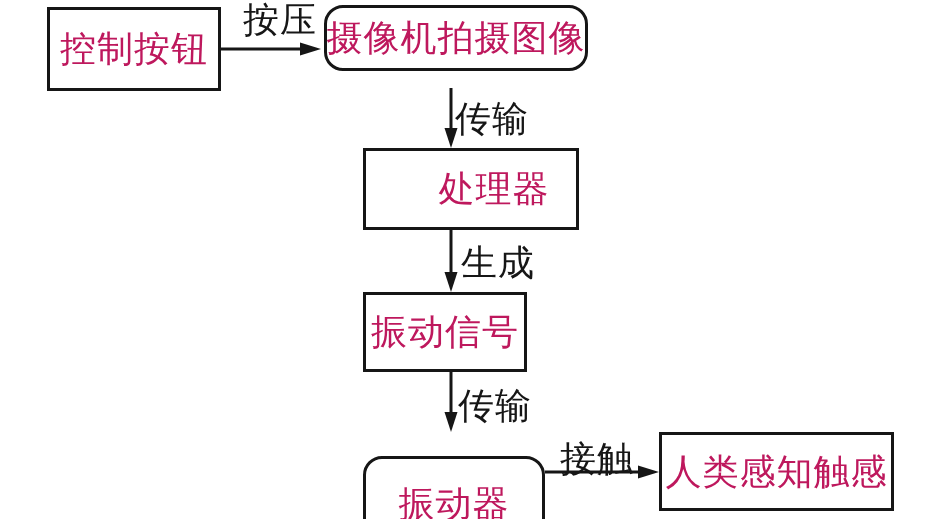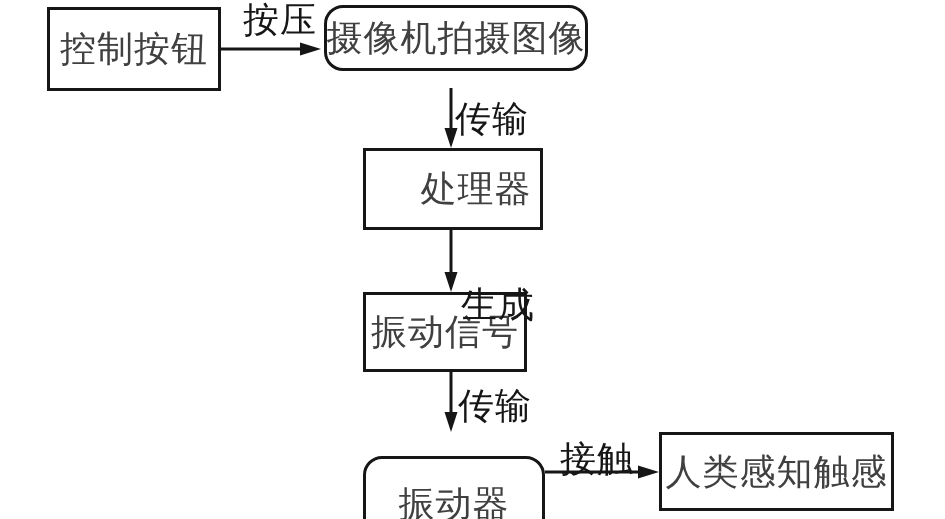--- a/index.html
+++ b/index.html
@@ -18,21 +18,21 @@
   .node {
     position: absolute;
     box-sizing: border-box;
     border: 3px solid #161616;
     background: #ffffff;
     display: flex;
     align-items: center;
     justify-content: center;
     font-size: 36px;
     line-height: 1;
-    color: #404040;
+    color: #be185d;
     letter-spacing: 1px;
     white-space: nowrap;
     z-index: 2;
     text-align: right;
   }
   .edge-label {
     position: absolute;
     font-size: 36px;
     line-height: 1;
     color: #161616;
@@ -52,28 +52,28 @@
     stroke: #161616;
     stroke-width: 3;
   }
   svg.arrows polygon {
     fill: #161616;
     stroke: none;
   }
   
   #node-control-button   { left: 47px;  top: 7px;   width: 174px; height: 84px; }
   #node-camera-capture   { left: 324px; top: 5px;   width: 264px; height: 66px; border-radius: 19px; }
-  #node-processor        { left: 363px; top: 148px; width: 180px; height: 82px; padding-left: 46px; }
+  #node-processor        { left: 363px; top: 148px; width: 216px; height: 82px; padding-left: 46px; }
   #node-vibration-signal { left: 363px; top: 292px; width: 164px; height: 80px; }
   #node-vibrator         { left: 363px; top: 456px; width: 182px; height: 95px; border-radius: 19px; }
   #node-human-touch      { left: 659px; top: 432px; width: 235px; height: 79px; }
   
   #edge-label-0 { left: 235px; top: 2px; margin-left: 8px;   }
   #edge-label-1 { left: 455px; top: 101px; }
-  #edge-label-2 { left: 461px; top: 245px; margin-top: 42px; }
+  #edge-label-2 { left: 461px; top: 245px; }
   #edge-label-3 { left: 458px; top: 388px; }
   #edge-label-4 { left: 560px; top: 441px; }
 </style>
 </head>
 <body>
 
 <div id="canvas">
 
   <svg class="arrows" viewBox="0 0 945 519">
     <g>

